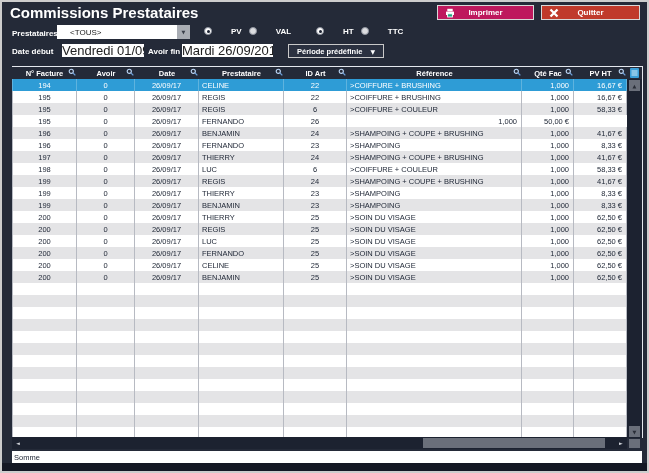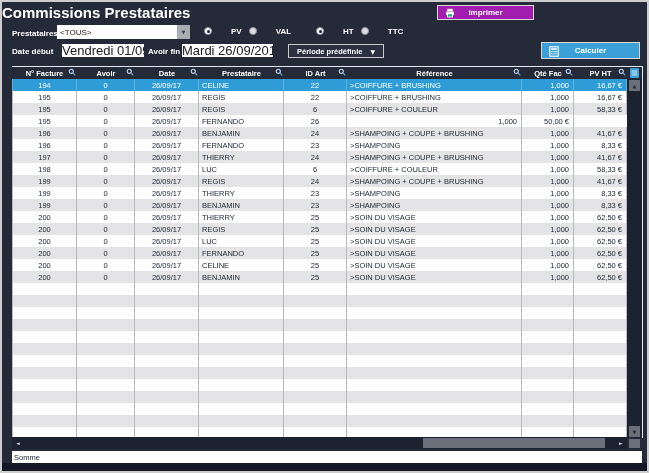--- a/index.html
+++ b/index.html
@@ -1,33 +1,33 @@
 <!DOCTYPE html>
 <html><head>
 <meta charset="utf-8">
 <style>
   html,body{margin:0;padding:0;background:#9aa0ab;}
   .window{position:relative;width:649px;height:473px;background:#242a38;overflow:hidden;
           font-family:"Liberation Sans",sans-serif;box-sizing:border-box;border:2px solid #cdcdcd;}
   .abs{position:absolute;}
-  .title{left:0;top:2px;color:#fff;font-size:15px;font-weight:bold;}
+  .title{left:8px;top:2px;color:#fff;font-size:15px;font-weight:bold;}
   
   .btn{position:absolute;display:flex;align-items:center;justify-content:center;color:#fff;
        font-size:8px;font-weight:bold;border:1px solid #d8d8d8;box-sizing:border-box;cursor:pointer;}
   .btn .bicon{position:absolute;left:7px;top:2px;}
-  #btn-imprimer{left:435px;top:3px;width:97px;height:15px;background:#a21caf;}
+  #btn-imprimer{left:435px;top:3px;width:97px;height:15px;background:#be185d;}
   #btn-quitter{left:539px;top:3px;width:99px;height:15px;background:#c03a2b;}
   #btn-mcu{left:435px;top:40px;width:97px;height:17px;background:#676c77;}
   #btn-calculer{left:539px;top:40px;width:99px;height:17px;background:#3b9fd8;}
   
   .flabel{position:absolute;color:#fff;font-size:8px;font-weight:bold;}
   
   .combo{position:absolute;left:55px;top:23px;width:133px;height:14px;background:#fff;display:flex;box-sizing:border-box;}
   .combo input{flex:1;border:none;outline:none;font-family:"Liberation Sans",sans-serif;
-               font-size:8px;color:#222;padding:0 0 0 3px;min-width:0;background:#fff;}
+               font-size:8px;color:#222;padding:0 0 0 13px;min-width:0;background:#fff;}
   .combo .cbtn{width:13px;background:#a9adb4;color:#3a3f4a;font-size:5px;display:flex;
                align-items:center;justify-content:center;font-family:"DejaVu Sans",sans-serif;}
   
   .radiogroup{position:absolute;left:202px;top:24px;display:flex;align-items:center;gap:7px;height:10px;}
   .radiowrap{display:flex;align-items:center;gap:19px;}
   .radiowrap.gap{margin-left:18px;}
   .radio{width:8px;height:8px;border-radius:50%;background:#dcdde0;border:1px solid #8e939e;box-sizing:border-box;position:relative;}
   .radio.sel{background:#fff;}
   .radio.sel::after{content:'';position:absolute;left:1.5px;top:1.5px;width:3px;height:3px;border-radius:50%;background:#1a2030;}
   .rlabel{color:#fff;font-size:8px;font-weight:bold;}
@@ -89,20 +89,28 @@
     <span class="bicon">
       <svg width="10" height="10" viewBox="0 0 10 10">
           <rect x="2.3" y="0.8" width="5.4" height="2.6" fill="#fff"></rect>
           <rect x="1" y="3.6" width="8" height="3.4" fill="#fff"></rect>
           <rect x="2.6" y="5.8" width="4.8" height="3.2" fill="#1ca47d" stroke="#fff" stroke-width="0.9"></rect>
         </svg>
     </span>
     <span>Imprimer</span>
   </div>
 
+  <div class="btn" id="btn-quitter">
+    <span class="bicon">
+      <svg width="10" height="10" viewBox="0 0 10 10">
+          <path d="M1.5 1.5 L8.5 8.5 M8.5 1.5 L1.5 8.5" stroke="#fff" stroke-width="2.3"></path>
+        </svg>
+    </span>
+    <span>Quitter</span>
+  </div>
 
   <div class="abs flabel" style="left:10px;top:27px;">Prestataires</div>
   <div class="combo">
     <input value="&lt;TOUS&gt;" style="">
     <span class="cbtn">▼</span>
   </div>
 
   <div class="radiogroup">
       <span class="radiowrap">
         <span class="radio sel"></span>
@@ -126,37 +134,20 @@
   <input class="dinput" id="input-date-debut" value="Vendredi 01/09/2017" style="">
   <div class="abs flabel" style="left:146px;top:45px;">Avoir fin</div>
   <input class="dinput" id="input-date-fin" value="Mardi 26/09/2017" style="">
 
   <div class="btn" id="btn-periode">
     <span>Période prédéfinie</span>
     <span class="tri">▼</span>
   </div>
 
 
-  <div class="btn" id="btn-calculer">
-    <span class="bicon" style="top:3px;">
-      <svg width="10" height="11" viewBox="0 0 10 11">
-          <rect x="0.8" y="0.8" width="8.4" height="9.4" fill="none" stroke="#fff" stroke-width="1.1"></rect>
-          <rect x="2.2" y="2.2" width="5.6" height="1.6" fill="#fff"></rect>
-          <g fill="#fff">
-            <rect x="2.2" y="5" width="1.3" height="1.1"></rect>
-            <rect x="4.3" y="5" width="1.3" height="1.1"></rect>
-            <rect x="6.4" y="5" width="1.3" height="1.1"></rect>
-            <rect x="2.2" y="7.2" width="1.3" height="1.1"></rect>
-            <rect x="4.3" y="7.2" width="1.3" height="1.1"></rect>
-            <rect x="6.4" y="7.2" width="1.3" height="1.1"></rect>
-          </g>
-        </svg>
-    </span>
-    <span>Calculer</span>
-  </div>
 
   <div class="table">
     <div class="thead" style="grid-template-columns: 65px 58px 64px 85px 63px 175px 52px 53px 15px;">
         <div class="hcell">
           <span>N° Facture</span>
           <span class="mag"><svg width="8" height="8" viewBox="0 0 10 10">
               <circle cx="4.1" cy="4.1" r="2.6" fill="none" stroke="#bcd6f5" stroke-width="1.4"></circle>
               <line x1="6.1" y1="6.1" x2="9.2" y2="9.2" stroke="#6f9fd8" stroke-width="1.7"></line>
             </svg></span>
         </div>

